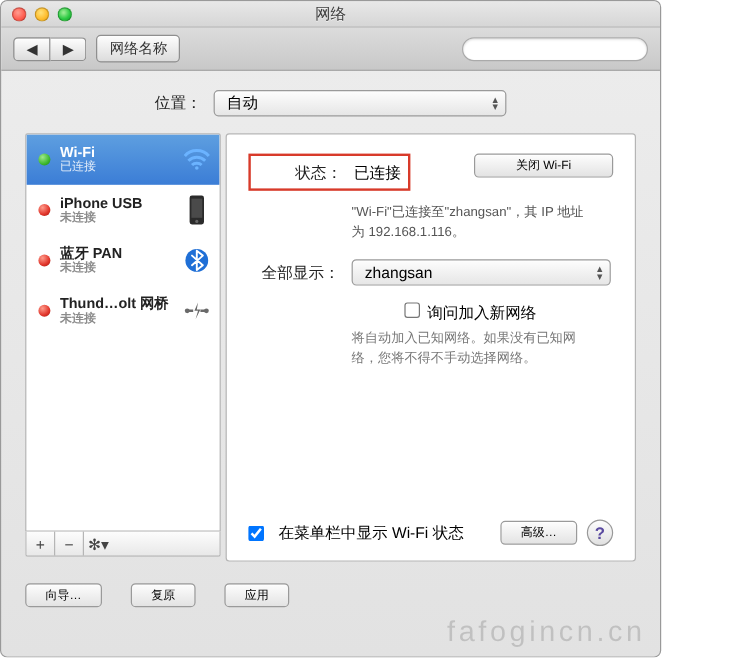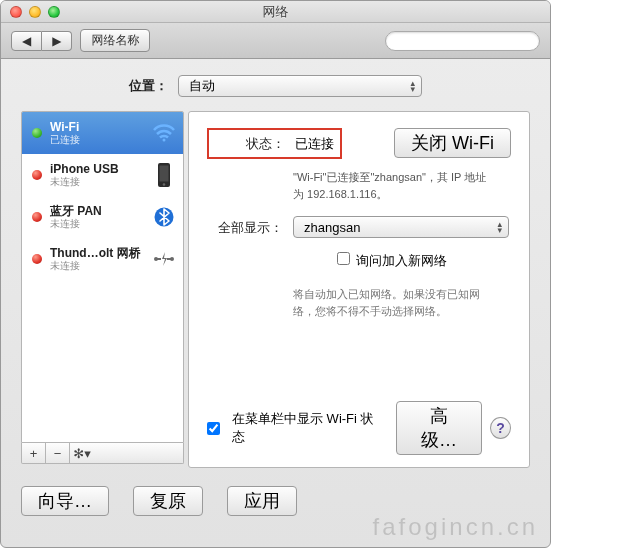--- a/index.html
+++ b/index.html
@@ -17,50 +17,50 @@
 .btn { background: linear-gradient(#fdfdfd, #dcdcdc); border: 1px solid #8f8f8f; border-radius: 4px; padding: 2px 10px; font-size: 12px; color: #333; box-shadow: 0 1px 0 rgba(255,255,255,0.5) inset; cursor: default; }
 .seg .btn { border-radius: 0; }
 .seg .btn:first-child { border-radius: 4px 0 0 4px; }
 .seg .btn:last-child { border-radius: 0 4px 4px 0; border-left: 0; }
 .toolbar-spacer { flex: 1; }
 .search { width: 155px; height: 20px; border: 1px solid #aaa; border-radius: 10px; background: #fff; padding: 0 8px 0 22px; font-size: 12px; box-shadow: inset 0 1px 2px rgba(0,0,0,0.15); position: relative; }
 .search-wrap { position: relative; }
 .search-icon { position: absolute; left: 6px; top: 3px; width: 13px; height: 13px; }
 .content { padding: 16px 20px 8px 20px; }
 .location-row { display: flex; align-items: center; justify-content: center; gap: 10px; margin-bottom: 14px; }
-.label-right { text-align: center; font-size: 13px; color: #222; font-weight: bold; }
+.label-right { text-align: center; font-size: 13px; color: #222; }
 .select { background: linear-gradient(#fdfdfd, #e6e6e6); border: 1px solid #9a9a9a; border-radius: 4px; height: 22px; display: inline-flex; align-items: center; padding: 0 22px 0 10px; font-size: 13px; position: relative; min-width: 244px; box-shadow: 0 1px 0 rgba(255,255,255,0.6) inset; }
 .select-arr { position: absolute; right: 6px; top: 4px; font-size: 9px; line-height: 6px; color: #555; text-align: center; }
 .main-row { display: flex; gap: 4px; }
 .sidebar { width: 163px; }
 .service-list { background: #fff; border: 1px solid #b5b5b5; border-radius: 2px 2px 0 0; height: 332px; overflow: hidden; }
 .service { display: flex; align-items: center; padding: 7px 8px 7px 10px; gap: 8px; border-bottom: 0; }
 .service.sel { background: linear-gradient(#5e9fe0, #3b7dd6); color: #fff; }
 .dot { width: 10px; height: 10px; border-radius: 50%; flex-shrink: 0; }
 .dot.green { background: radial-gradient(circle at 35% 30%, #9ee88a, #3cb82e 60%, #1f7a17); }
 .dot.red { background: radial-gradient(circle at 35% 30%, #ff9a8a, #e0342a 60%, #9a1910); }
 .svc-text { flex: 1; line-height: 1.2; }
 .svc-name { font-size: 12px; font-weight: bold; }
 .svc-status { font-size: 10px; opacity: 0.85; }
 .service:not(.sel) .svc-name { color: #222; }
-.service:not(.sel) .svc-status { color: #777; }
+.service:not(.sel) .svc-status { color: #777; font-weight: bold; }
 .svc-icon { width: 22px; height: 28px; display: flex; align-items: center; justify-content: center; flex-shrink: 0; }
 .list-toolbar { display: flex; border: 1px solid #b5b5b5; border-top: 0; background: linear-gradient(#fdfdfd, #e8e8e8); border-radius: 0 0 2px 2px; }
 .list-toolbar .tbtn { width: 24px; height: 20px; border-right: 1px solid #b5b5b5; display: flex; align-items: center; justify-content: center; font-size: 13px; color: #444; }
 .list-toolbar .tbtn:last-child { border-right: 0; }
 .detail { flex: 1; background: #fff; border: 1px solid #b5b5b5; border-radius: 3px; padding: 16px 18px 12px 18px; position: relative; min-height: 357px; display: flex; flex-direction: column; justify-content: space-between; }
 .row { display: flex; align-items: flex-start; margin-bottom: 14px; }
 .row .lbl { width: 86px; text-align: right; padding-right: 10px; font-size: 13px; color: #222; padding-top: 3px; }
 .row .val { flex: 1; }
 .status-val { font-size: 13px; padding-top: 3px; }
 .status-box { border: 2px solid #d83a2a; padding: 2px 6px 4px 0; display: inline-block; margin-bottom: 6px; }
 .status-desc { font-size: 11px; color: #555; line-height: 1.5; max-width: 200px; }
-.push-btn { background: linear-gradient(#fdfdfd, #e3e3e3); border: 1px solid #9a9a9a; border-radius: 4px; padding: 2px 16px; font-size: 18px; box-shadow: 0 1px 0 rgba(255,255,255,0.6) inset; }
+.push-btn { background: linear-gradient(#fdfdfd, #e3e3e3); border: 1px solid #9a9a9a; border-radius: 4px; padding: 2px 16px; font-size: 10px; box-shadow: 0 1px 0 rgba(255,255,255,0.6) inset; }
 .checkbox-row { display: flex; align-items: flex-start; gap: 6px; padding-left: 44px; }
-.help-text { font-size: 11px; color: #777; line-height: 1.5; margin-top: 16px; max-width: 200px; }
+.help-text { font-size: 11px; color: #777; line-height: 1.5; margin-top: 4px; max-width: 200px; }
 .detail-footer { margin-top: auto; display: flex; align-items: center; gap: 8px; }
 .detail-footer input[type=checkbox] { margin-right: 4px; }
 .help-btn { width: 22px; height: 22px; border-radius: 50%; border: 1px solid #999; background: linear-gradient(#fdfdfd,#e0e0e0); display: flex; align-items: center; justify-content: center; color: #5a4aa0; font-weight: bold; font-size: 14px; }
 .bottom-buttons { display: flex; gap: 24px; padding: 10px 20px 14px 20px; }
 .watermark { position: absolute; right: 12px; bottom: 6px; font-size: 24px; letter-spacing: 3px; color: rgba(0,0,0,0.15); font-family: Arial, sans-serif; pointer-events: none; }
 </style>
 </head>
 <body>
 
 <div class="window">

